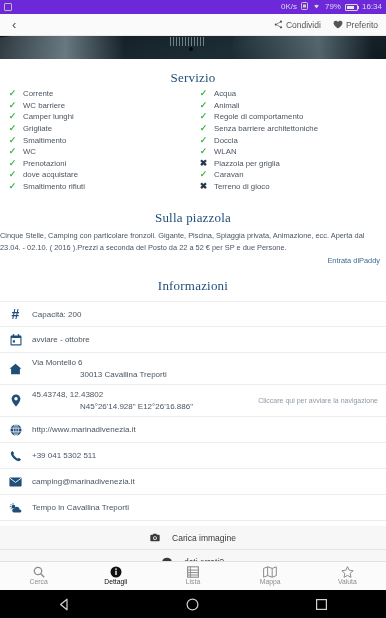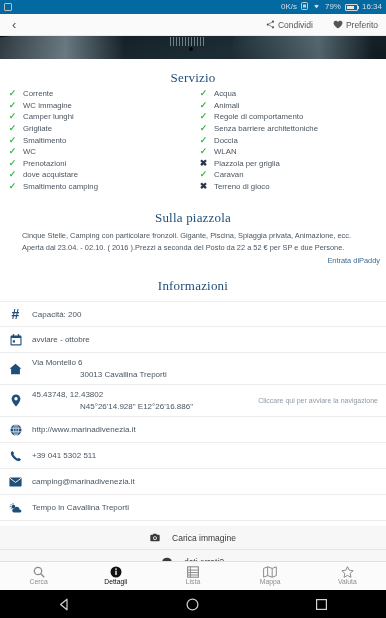--- a/index.html
+++ b/index.html
@@ -6,40 +6,40 @@
   html, body {
     width: 386px; height: 618px;
     font-family: "Liberation Sans", sans-serif;
     background: #ffffff;
     overflow: hidden;
   }
   #app { width: 386px; height: 618px; position: relative; display: flex; flex-direction: column; background:#fff; }
 
   
   .statusbar {
-    height: 14px; background: #0369a1; color: #e8e8e8;
+    height: 14px; background: #6d28d9; color: #e8e8e8;
     display: flex; align-items: center; justify-content: space-between;
     padding: 0 4px; font-size: 8.5px; flex: 0 0 14px;
   }
   .sb-left { display:flex; align-items:center; gap:3px; }
   .sb-right { display:flex; align-items:center; gap:4px; }
   .sb-ico { display:inline-block; opacity:.9; font-size:8px; line-height:1; }
   .sq-ico { width:8px;height:8px;border:1px solid #bbb;border-radius:1px;display:inline-block; }
   .batt { width:13px;height:7px;border:1px solid #d8d8d8;border-radius:1px;position:relative;display:inline-block; }
   .batt:after{content:"";position:absolute;right:-2px;top:1.5px;width:1.5px;height:3px;background:#d8d8d8;}
   .batt i{position:absolute;left:1px;top:1px;bottom:1px;width:7px;background:#e8e8e8;display:block;}
 
   
   .actionbar {
     height: 22px; background:#fafafa; border-bottom:1px solid #eaeaea;
     display:flex; align-items:center; justify-content:space-between;
     padding: 0 8px; flex: 0 0 22px;
   }
   .back-btn { font-size: 13px; color:#555; line-height:1; padding:2px 4px; }
-  .ab-actions { display:flex; align-items:center; gap:20px; }
+  .ab-actions { display:flex; align-items:center; gap:12px; }
   .ab-item { display:flex; align-items:center; gap:3px; font-size:8.5px; color:#555; }
   .ab-item svg { display:block; }
 
   
   .hero { flex: 0 0 23px; height:23px; overflow:hidden; position:relative;
     background: linear-gradient(160deg,#0d1418 0%, #17242b 35%, #1d2d35 60%, #101a1f 100%); }
   .hero .streak1 { position:absolute; left:-10%; top:-40%; width:60%; height:210%;
     background: linear-gradient(100deg, rgba(180,200,210,0) 0%, rgba(175,195,205,.55) 45%, rgba(175,195,205,0) 70%);
     transform: rotate(-8deg); }
   .hero .streak2 { position:absolute; right:-5%; top:-30%; width:45%; height:190%;
@@ -64,21 +64,21 @@
   .svc-grid { display:flex; padding: 2px 0 0; }
   .svc-col { width:50%; padding-left: 8px; }
   .svc-col.right { padding-left: 6px; }
   .svc-row { display:flex; align-items:center; gap:6px; height: 11.6px; }
   .svc-mark { width:9px; text-align:center; font-size:9px; line-height:1; font-weight:700; }
   .svc-mark.yes { color:#3cb44a; }
   .svc-mark.no  { color:#27384a; }
   .svc-label { font-size:7.8px; color:#4a5560; white-space:nowrap; }
 
   
-  .desc { padding: 4px 22px 0; font-size:7.4px; line-height:12px; color:#4a5560; text-align:left; }
+  .desc { padding: 4px 0 0; font-size:7.4px; line-height:12px; color:#4a5560; text-align:left; }
   .desc-link { display:block; text-align:right; font-size:7.4px; color:#3f6b96; padding: 2px 6px 0; }
 
   
   .info-list { margin-top:2px; }
   .info-row {
     display:flex; align-items:center; gap:9px;
     min-height: 26px; padding: 4px 8px;
     border-bottom: 1px solid #ececec;
   }
   .info-row:first-child { border-top: 1px solid #ececec; }
@@ -180,21 +180,21 @@
     <div class="sec-servizio">
       <div class="sec-title">Servizio</div>
       <div class="svc-grid">
         <div class="svc-col left">
           <div class="svc-row">
               <span class="svc-mark yes">✓</span>
               <span class="svc-label">Corrente</span>
             </div>
           <div class="svc-row">
               <span class="svc-mark yes">✓</span>
-              <span class="svc-label">WC immagine</span>
+              <span class="svc-label">WC barriere</span>
             </div>
           <div class="svc-row">
               <span class="svc-mark yes">✓</span>
               <span class="svc-label">Camper lunghi</span>
             </div>
           <div class="svc-row">
               <span class="svc-mark yes">✓</span>
               <span class="svc-label">Grigliate</span>
             </div>
           <div class="svc-row">
@@ -208,21 +208,21 @@
           <div class="svc-row">
               <span class="svc-mark yes">✓</span>
               <span class="svc-label">Prenotazioni</span>
             </div>
           <div class="svc-row">
               <span class="svc-mark yes">✓</span>
               <span class="svc-label">dove acquistare</span>
             </div>
           <div class="svc-row">
               <span class="svc-mark yes">✓</span>
-              <span class="svc-label">Smaltimento camping</span>
+              <span class="svc-label">Smaltimento rifiuti</span>
             </div>
         </div>
         <div class="svc-col right">
           <div class="svc-row">
               <span class="svc-mark yes">✓</span>
               <span class="svc-label">Acqua</span>
             </div>
           <div class="svc-row">
               <span class="svc-mark yes">✓</span>
               <span class="svc-label">Animali</span>

